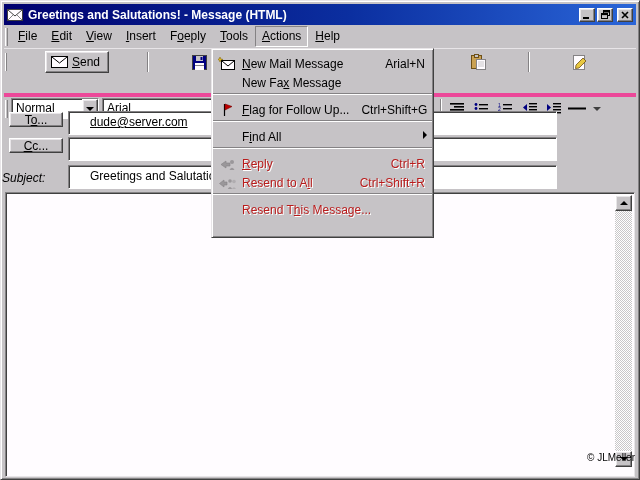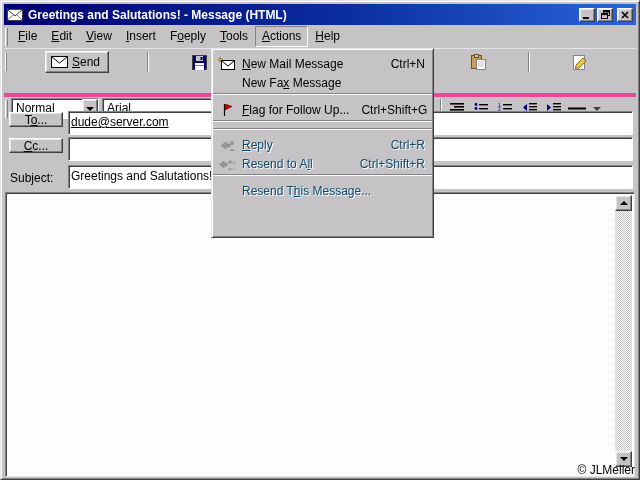--- a/index.html
+++ b/index.html
@@ -30,41 +30,41 @@
   .tbtn2 { height:22px; min-width:24px; display:flex; align-items:center; justify-content:center;
            padding:0 2px; background:transparent; }
   .sendbtn { display:flex; align-items:center; gap:4px; padding:0 8px 0 5px; height:22px; }
   .combo { height:21px; display:flex; align-items:stretch; }
   .combo .val { padding:2px 4px; flex:1; white-space:nowrap; overflow:hidden; }
   .arrowbtn { width:16px; display:flex; align-items:center; justify-content:center; }
   .tri-down { width:0; height:0; border-left:4px solid transparent; border-right:4px solid transparent; border-top:4px solid #000; }
   .tri-right { width:0; height:0; border-top:4px solid transparent; border-bottom:4px solid transparent; border-left:4px solid #000; }
   .tri-up { width:0; height:0; border-left:4px solid transparent; border-right:4px solid transparent; border-bottom:4px solid #000; }
   .fieldbtn { position:absolute; width:54px; height:15px; display:flex; align-items:center; justify-content:center; }
-  .field { position:absolute; left:67px; width:565px; height:24px; padding:3px 2px; white-space:nowrap; overflow:hidden; }
-  .lbl { position:absolute; left:9px; }
+  .field { position:absolute; left:67px; width:489px; height:24px; padding:3px 21px; white-space:nowrap; overflow:hidden; }
+  .lbl { position:absolute; left:1px;font-style:italic; }
   .bodyarea { position:absolute; left:4px; right:4px; top:191px; bottom:2px; background:#fffcff;
               border:1px solid; border-color:#848284 #e8e5e8 #e8e5e8 #848284; box-shadow: inset 1px 1px 0 #404040; }
   .vscroll { position:absolute; top:2px; right:2px; width:17px; height:272px;
              background:#d8d5d8;
              background-image:conic-gradient(#fff 25%, #c9c6c9 0 50%, #fff 0 75%, #c9c6c9 0);
              background-size:2px 2px; }
   .sbtn { position:absolute; left:0; width:17px; height:16px; display:flex; align-items:center; justify-content:center; }
   .menu { position:absolute; left:210px; top:47px; width:223px; height:190px; z-index:20;
           background:#c6c3c6; border:1px solid; border-color:#e8e5e8 #404040 #404040 #e8e5e8;
           box-shadow: inset 1px 1px 0 #fff, inset -1px -1px 0 #848284; padding-top:3px; }
   .mrow { height:19px; display:flex; align-items:flex-end; padding:0 8px 0 0; position:relative; }
   .mrow .ico { width:30px; display:flex; align-items:center; justify-content:center; flex:none; }
   .mrow .cap { white-space:nowrap; }
   .mrow .sc { margin-left:auto; padding-left:12px; white-space:nowrap; }
   .mrow .subarr { position:absolute; right:6px; top:6px; }
   .msep { height:8px; display:flex; align-items:center; padding:0 1px; }
   .msep i { display:block; width:100%; height:2px; border-top:1px solid #848284; border-bottom:1px solid #fff; }
-  .dis { color:#0c4a6e; text-shadow:1px 1px 0 #fff; }
-  .watermark { position:absolute; right:4px; bottom:2px; z-index:30; color:#000; font-size:12px; }
+  .dis { color:#b91c1c; text-shadow:1px 1px 0 #fff; }
+  .watermark { position:absolute; right:4px; bottom:16px; z-index:30; color:#000; font-size:10px; }
   svg { display:block; }
 </style>
 </head>
 <body>
 
 <div class="window">
 
   <div class="titlebar">
     <span>
       <svg width="16" height="12" viewBox="0 0 16 12">
@@ -303,21 +303,21 @@
   <div class="menu">
     <div class="mrow">
       <span class="ico">
         <svg width="18" height="14">
             <rect x="3.5" y="3.5" width="13" height="9" fill="#fffcff" stroke="#000"></rect>
             <path d="M4 4 L10 9 L16 4" fill="none" stroke="#000"></path>
             <path d="M2 0 L2.8 2 L5 2.4 L2.8 3 L2 5 L1.2 3 L-0.5 2.4 L1.2 2 Z" fill="#e8c020" stroke="#806000" stroke-width="0.5"></path>
           </svg>
       </span>
       <span class="cap"><span class="u">N</span><span>ew Mail Message</span></span>
-      <span class="sc">Ctrl+N</span>
+      <span class="sc">Arial+N</span>
     </div>
     <div class="mrow">
       <span class="ico"></span>
       <span class="cap"><span>New Fa</span><span class="u">x</span><span> Message</span></span>
     </div>
     <div class="msep">
         <i></i>
       </div>
     <div class="mrow">
       <span class="ico">
@@ -325,20 +325,25 @@
             <path d="M4.5 2 L4.5 14" stroke="#000" stroke-width="1.2"></path>
             <path d="M5 2 L12 4.5 L5 8 Z" fill="#c00000" stroke="#700000" stroke-width="0.6"></path>
           </svg>
       </span>
       <span class="cap"><span class="u">F</span><span>lag for Follow Up...</span></span>
       <span class="sc">Ctrl+Shift+G</span>
     </div>
     <div class="msep">
         <i></i>
       </div>
+    <div class="mrow">
+      <span class="ico"></span>
+      <span class="cap"><span>F</span><span class="u">i</span><span>nd All</span></span>
+      <span class="subarr tri-right"></span>
+    </div>
     <div class="msep">
         <i></i>
       </div>
     <div class="mrow dis">
       <span class="ico">
         <svg width="18" height="13">
             <path d="M8 3 L3 6.5 L8 10 L8 8 L12 8 L12 5 L8 5 Z" fill="#9a979a" stroke="#848284" stroke-width="0.6"></path>
             <circle cx="14" cy="4" r="2" fill="#9a979a"></circle>
             <path d="M11.5 12 Q14 7.5 16.5 12 Z" fill="#9a979a"></path>
           </svg>

